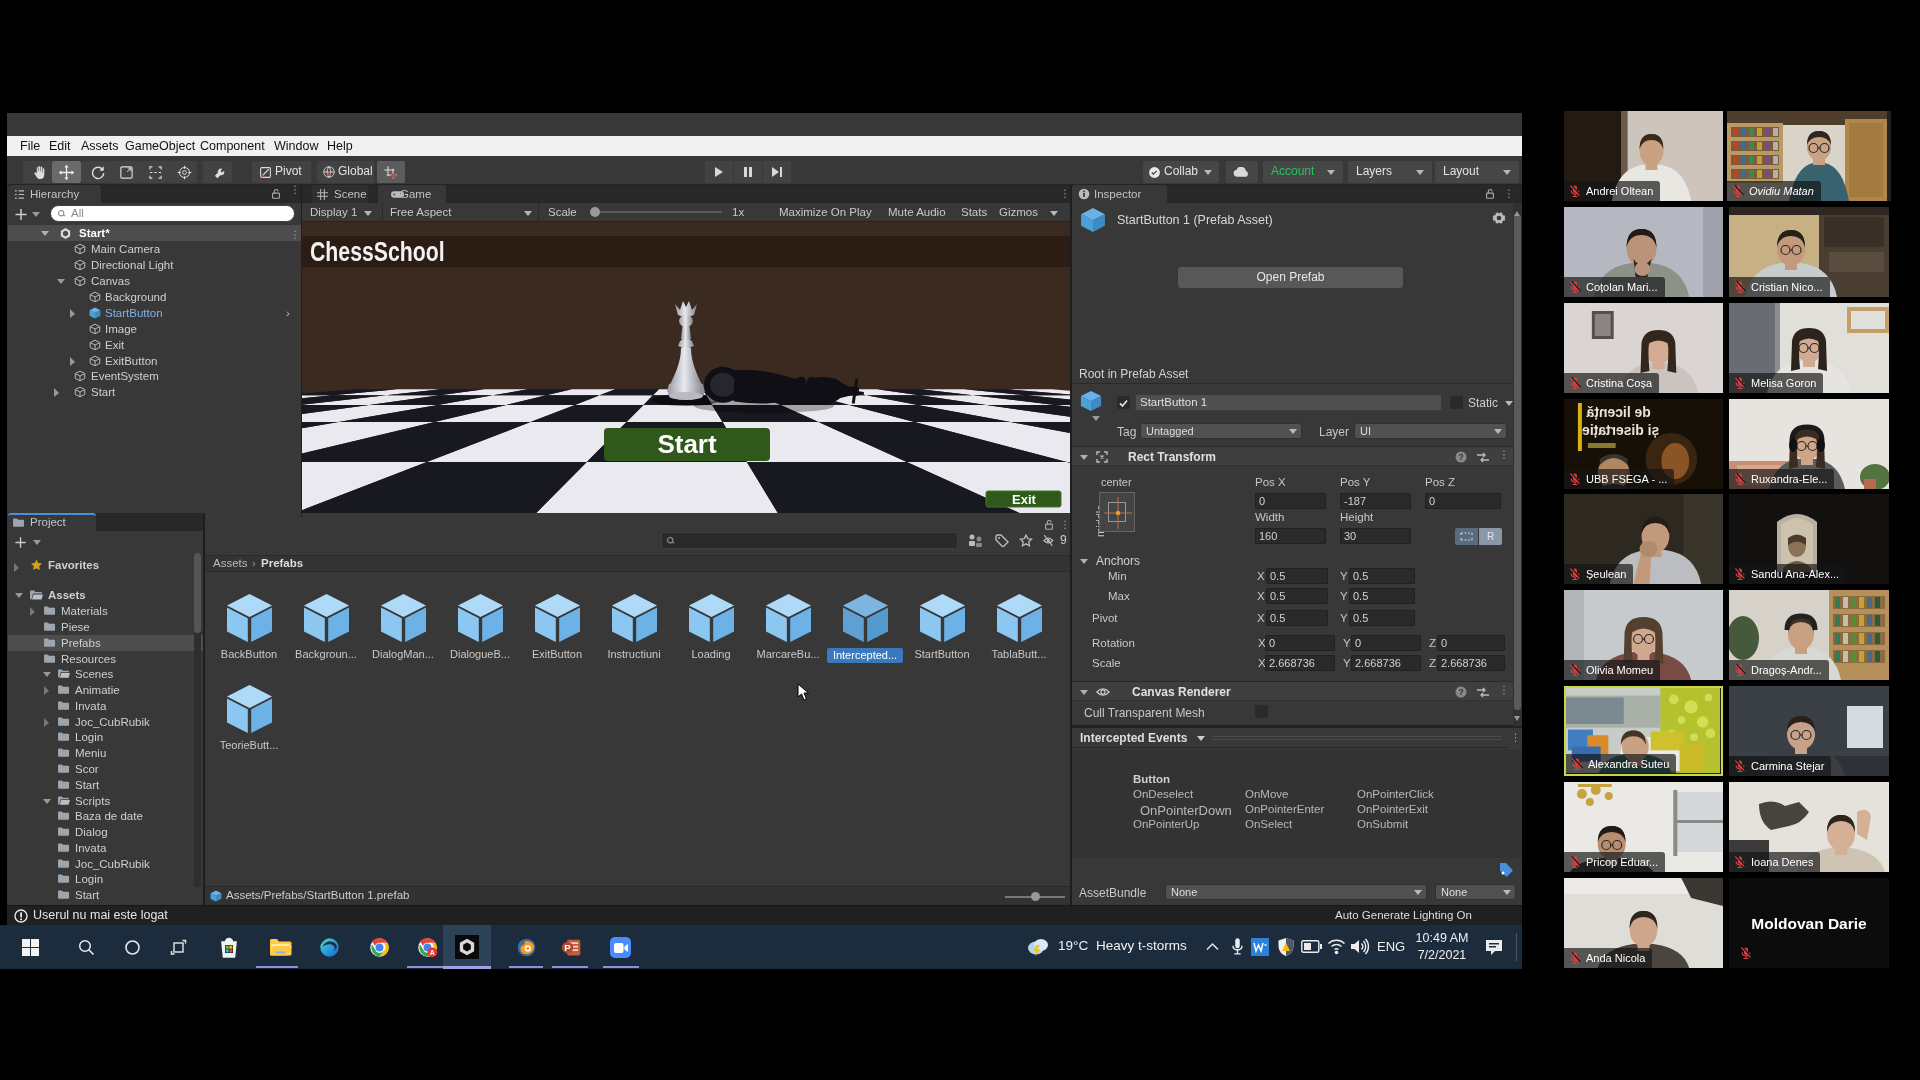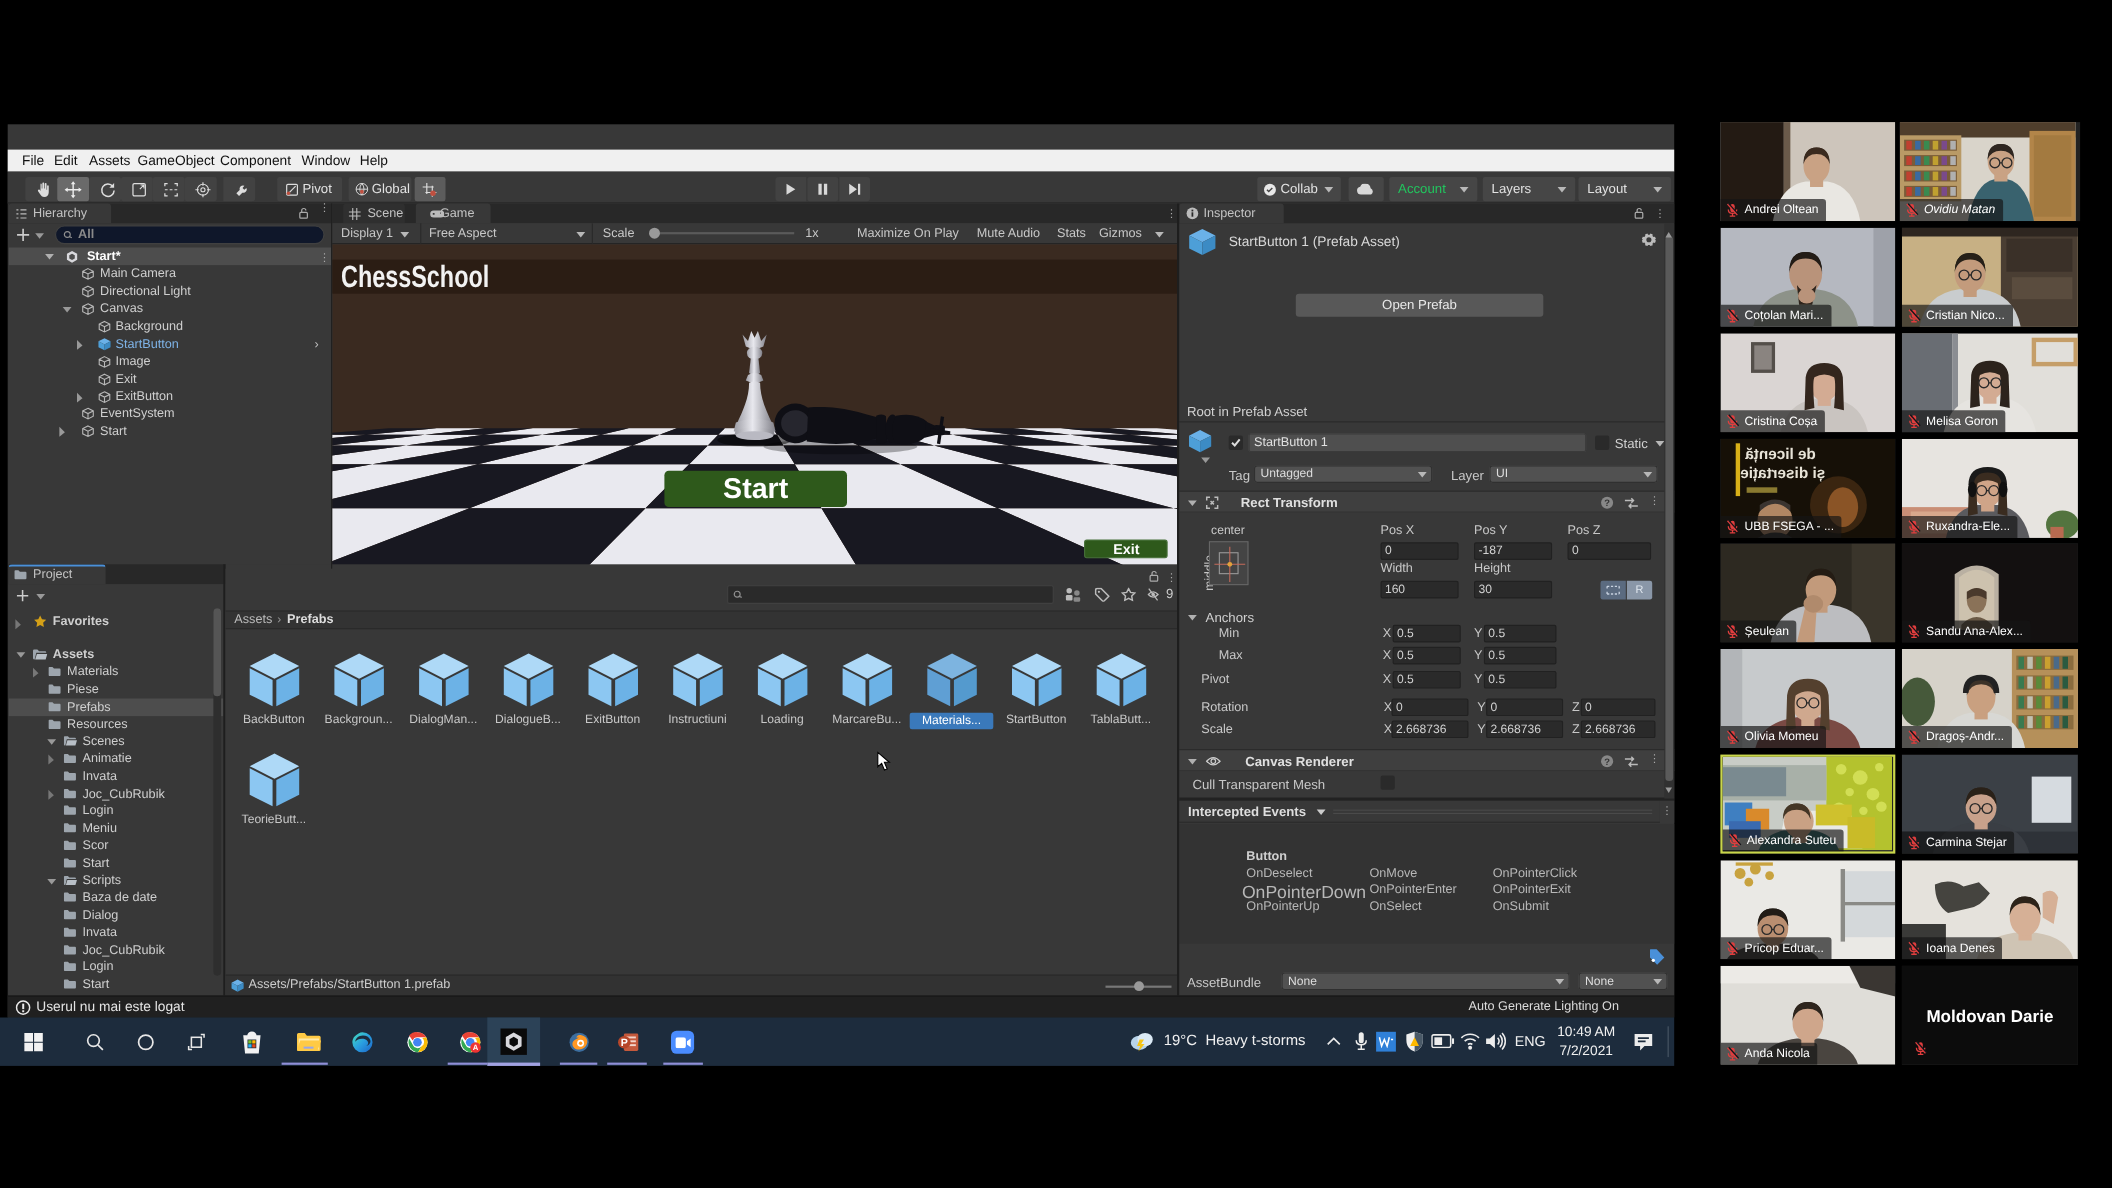--- a/index.html
+++ b/index.html
@@ -183,21 +183,21 @@
             <rect x="3" y="6" width="8" height="6" rx="1"></rect>
             <path d="M5 6V4a2.2 2.2 0 0 1 4.4 0"></path>
           </g>
         </svg>
       <div class="abs" style="left:282px;top:3px;color:#aaa;font-size:10px;line-height:4px;">⋮</div>
     </div>
     <div class="abs" style="left:6px;top:22px;width:16px;height:14px;"><svg width="15" height="13" viewBox="0 0 15 13">
           <path stroke="#ccc" stroke-width="1.5" d="M7 1v11M1.5 6.5h11" fill="none"></path>
         </svg></div>
     <div class="caret" style="left:24px;top:27px;border-top-color:#999;"></div>
-    <div class="abs" style="left:42px;top:20px;width:245px;height:17px;background:#0f172a;border:1px solid #404040;border-radius:9px;font-weight:bold;">
+    <div class="abs" style="left:42px;top:20px;width:245px;height:17px;background:#ffffff;border:1px solid #404040;border-radius:9px;">
       <svg class="abs" style="left:6px;top:3px" width="10" height="10" viewBox="0 0 12 12">
           <circle cx="5" cy="5" r="3.2" fill="none" stroke="#909090" stroke-width="1.3"></circle>
           <path d="M7.5 7.5l2.5 1" stroke="#909090" stroke-width="1.3"></path>
         </svg>
       <span class="abs" style="left:20px;top:1px;color:#8a8a8a;font-size:11.5px;">All</span>
     </div>
     <div class="treerow sel" style="top:40px;color:#fff;font-weight:bold;">
       <div class="caret" style="left:33px;top:6px;border-top-color:#b0b0b0;"></div>
       <svg class="abs" style="left:51px;top:2px" width="13" height="13" viewBox="0 0 24 24">
           <use href="#unityl"></use>
@@ -558,21 +558,21 @@
           <use href="#cube55"></use>
         </svg>
       <div class="abs" style="left:468px;top:131px;width:76px;color:#c8c8c8;font-size:11px;text-align:center;white-space:nowrap;">Loading</div>
       <svg class="abs" style="left:556px;top:73px" width="55" height="55" viewBox="0 0 55 55">
           <use href="#cube55"></use>
         </svg>
       <div class="abs" style="left:545px;top:131px;width:76px;color:#c8c8c8;font-size:11px;text-align:center;white-space:nowrap;">MarcareBu...</div>
       <svg class="abs" style="left:633px;top:73px" width="55" height="55" viewBox="0 0 55 55">
           <use href="#cube55s"></use>
         </svg>
-      <div class="abs" style="left:622px;top:131px;width:76px;height:15px;background:#3a79bb;border-radius:2px;color:#fff;font-size:11px;line-height:15px;text-align:center;white-space:nowrap;">Materials...</div>
+      <div class="abs" style="left:622px;top:131px;width:76px;height:15px;background:#3a79bb;border-radius:2px;color:#fff;font-size:11px;line-height:15px;text-align:center;white-space:nowrap;">Intercepted...</div>
       <svg class="abs" style="left:710px;top:73px" width="55" height="55" viewBox="0 0 55 55">
           <use href="#cube55"></use>
         </svg>
       <div class="abs" style="left:699px;top:131px;width:76px;color:#c8c8c8;font-size:11px;text-align:center;white-space:nowrap;">StartButton</div>
       <svg class="abs" style="left:787px;top:73px" width="55" height="55" viewBox="0 0 55 55">
           <use href="#cube55"></use>
         </svg>
       <div class="abs" style="left:776px;top:131px;width:76px;color:#c8c8c8;font-size:11px;text-align:center;white-space:nowrap;">TablaButt...</div>
       <svg class="abs" style="left:17px;top:164px" width="55" height="55" viewBox="0 0 55 55">
           <use href="#cube55"></use>
@@ -725,21 +725,21 @@
       <div class="caret" style="left:125px;top:8px;border-top-color:#ccc;"></div>
       <div class="abs" style="left:140px;top:8px;width:290px;height:1px;background:#4a4a4a;"></div>
       <div class="abs" style="left:140px;top:11px;width:290px;height:1px;background:#4a4a4a;"></div>
     </div>
     <div class="abs" style="left:437px;top:543px;width:13px;height:20px;background:#383838;color:#aaa;font-size:10px;text-align:center;line-height:20px;">⋮</div>
     <div class="abs" style="left:0;top:564px;width:450px;height:109px;background:#333333;">
       <span class="abs" style="left:61px;top:24px;color:#cfcfcf;font-size:11.5px;font-weight:bold;">Button</span>
       <span class="abs" style="left:61px;top:39px;color:#b8b8b8;font-size:11.5px;">OnDeselect</span>
         <span class="abs" style="left:173px;top:39px;color:#b8b8b8;font-size:11.5px;">OnMove</span>
         <span class="abs" style="left:285px;top:39px;color:#b8b8b8;font-size:11.5px;">OnPointerClick</span>
-      <span class="abs" style="left:57px;top:54px;color:#b8b8b8;font-size:16px;">OnPointerDown</span>
+      <span class="abs" style="left:68px;top:54px;color:#b8b8b8;font-size:13px;">OnPointerDown</span>
         <span class="abs" style="left:173px;top:54px;color:#b8b8b8;font-size:11.5px;">OnPointerEnter</span>
         <span class="abs" style="left:285px;top:54px;color:#b8b8b8;font-size:11.5px;">OnPointerExit</span>
       <span class="abs" style="left:61px;top:69px;color:#b8b8b8;font-size:11.5px;">OnPointerUp</span>
         <span class="abs" style="left:173px;top:69px;color:#b8b8b8;font-size:11.5px;">OnSelect</span>
         <span class="abs" style="left:285px;top:69px;color:#b8b8b8;font-size:11.5px;">OnSubmit</span>
     </div>
     <svg class="abs" style="left:426px;top:677px" width="16" height="16" viewBox="0 0 16 16">
         <path fill="#4a90d9" d="M8.5 1 L15 7.5 L8.5 14 L1.5 14 Q1 14 1 13.5 L1 8 Z" transform="rotate(90 8 8)"></path>
         <circle cx="5" cy="11" r="1.5" fill="#fff"></circle>
       </svg>

